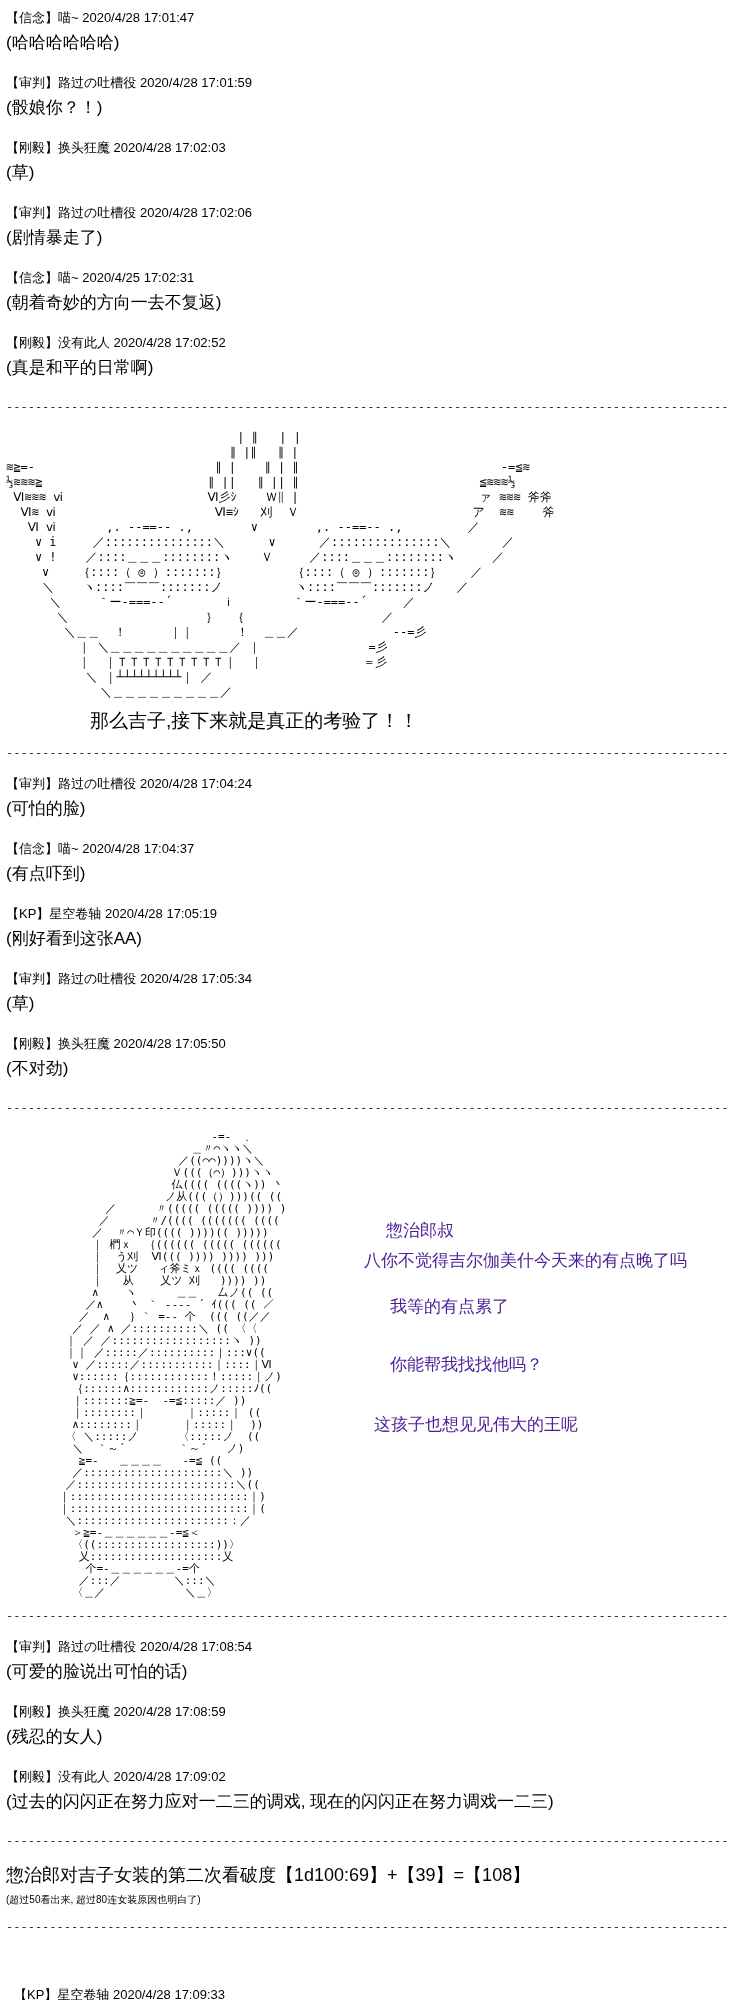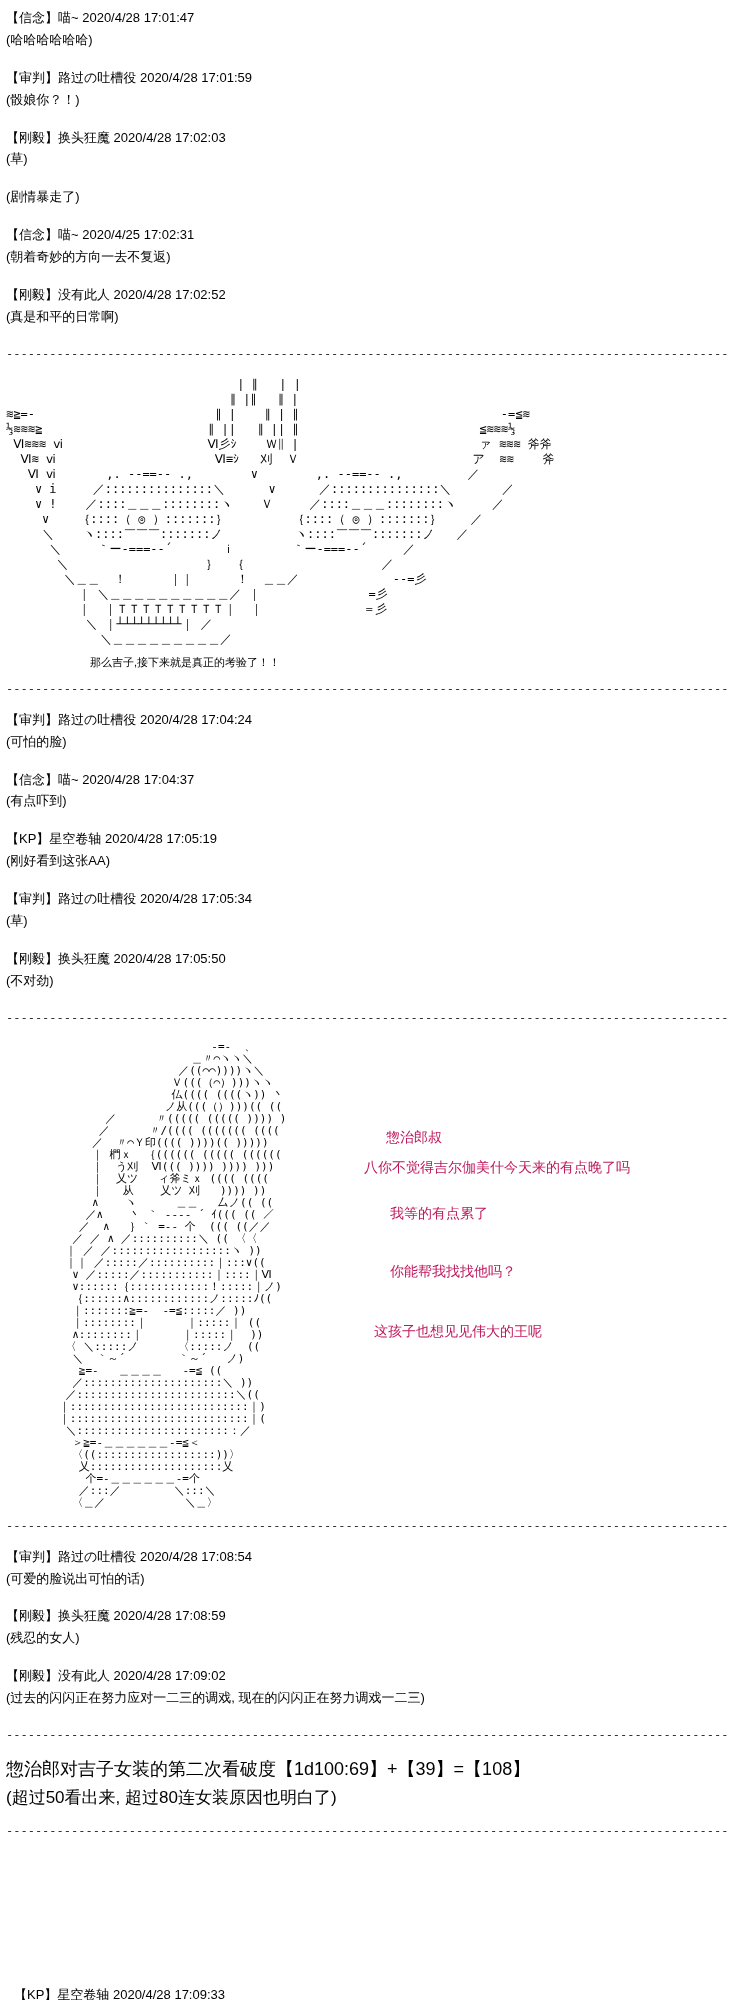--- a/index.html
+++ b/index.html
@@ -9,21 +9,21 @@
     overflow:hidden;
     box-sizing:border-box;
     padding:10px 8px 0 0;
     background:#fff;
     color:#000;
     font-family:"Liberation Sans", sans-serif;
     margin-left:6px;
   }
   .msg{margin-bottom:21px;}
   .msg-header{font-size:13px;line-height:1.3;margin-bottom:5px;white-space:nowrap;}
-  .msg-body{font-size:13px;line-height:1.3;white-space:nowrap;}
+  .msg-body{font-size:17px;line-height:1.3;white-space:nowrap;}
   .sep{
     margin:0 0 16px 0;
     height:14px;
     overflow:hidden;
     white-space:nowrap;
     font-size:12px;
     color:#333;
     font-family:"DejaVu Sans Mono", monospace;
   }
   .aa{position:relative;margin:0 0 10px 0;}
@@ -31,38 +31,38 @@
     margin:0;
     font-family:"DejaVu Sans Mono", monospace;
     font-size:12px;
     line-height:15px;
     white-space:pre;
     color:#000;
     overflow:hidden;
   }
   .aa2-pre{font-size:11px;line-height:12px;}
   .aa1-caption{
-    font-size:11px;
+    font-size:19px;
     margin:8px 0 12px 84px;
     white-space:nowrap;
   }
   .dlg{
     position:absolute;
-    font-size:14px;
-    white-space:nowrap;
-    color:#be185d;
+    font-size:17px;
+    white-space:nowrap;
+    color:#4c1d95;
   }
   .d0{top:88px;left:380px;}
   .d1{top:118px;left:358px;}
   .d2{top:164px;left:384px;}
   .d3{top:222px;left:384px;}
   .d4{top:282px;left:368px;}
   .dice{margin:0 0 14px 0;}
   .dice-line{font-size:18px;line-height:1.3;margin-bottom:6px;white-space:nowrap;}
-  .dice-note{font-size:17px;line-height:1.3;white-space:nowrap;}
+  .dice-note{font-size:10px;line-height:1.3;white-space:nowrap;}
   .footer-line{
     position:absolute;
     left:8px;top:1986px;
     font-size:13px;
     white-space:nowrap;
   }
 </style>
 </head>
 <body>
 
@@ -75,20 +75,21 @@
       </div>
       <div class="msg">
         <div class="msg-header">【审判】路过の吐槽役 2020/4/28 17:01:59</div>
         <div class="msg-body">(骰娘你？！)</div>
       </div>
       <div class="msg">
         <div class="msg-header">【刚毅】换头狂魔 2020/4/28 17:02:03</div>
         <div class="msg-body">(草)</div>
       </div>
       <div class="msg">
+        <div class="msg-header">【审判】路过の吐槽役 2020/4/28 17:02:06</div>
         <div class="msg-body">(剧情暴走了)</div>
       </div>
       <div class="msg">
         <div class="msg-header">【信念】喵~ 2020/4/25 17:02:31</div>
         <div class="msg-body">(朝着奇妙的方向一去不复返)</div>
       </div>
       <div class="msg">
         <div class="msg-header">【刚毅】没有此人 2020/4/28 17:02:52</div>
         <div class="msg-body">(真是和平的日常啊)</div>
       </div>

